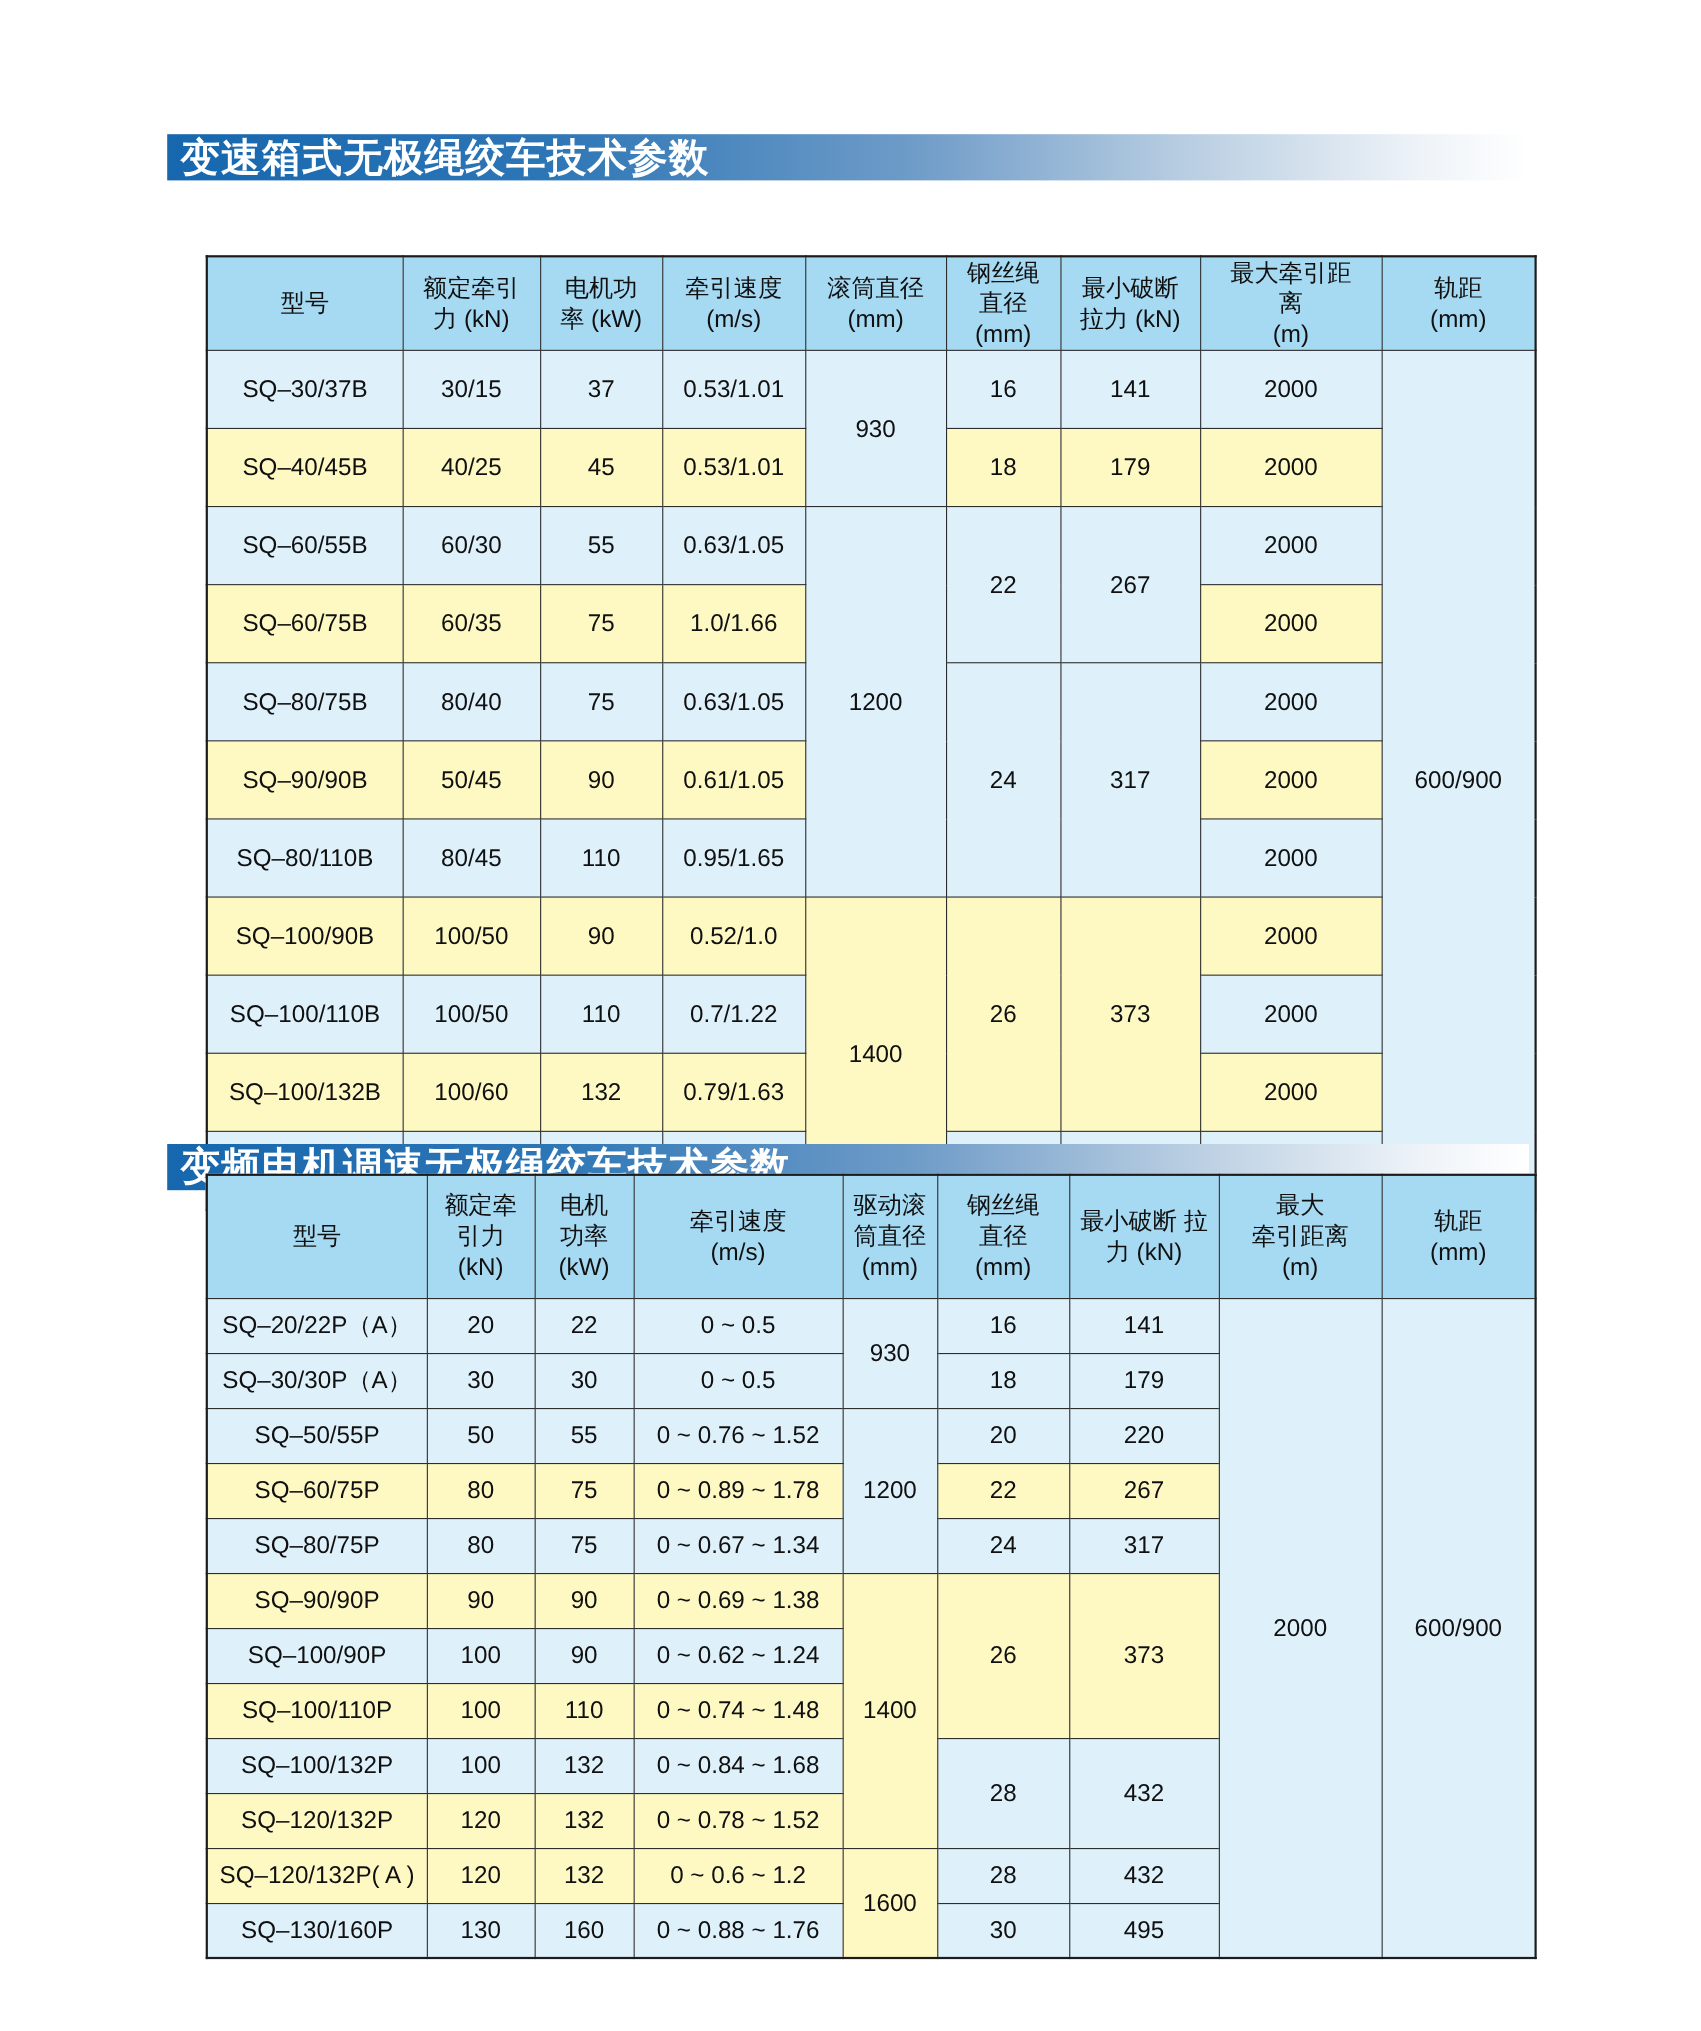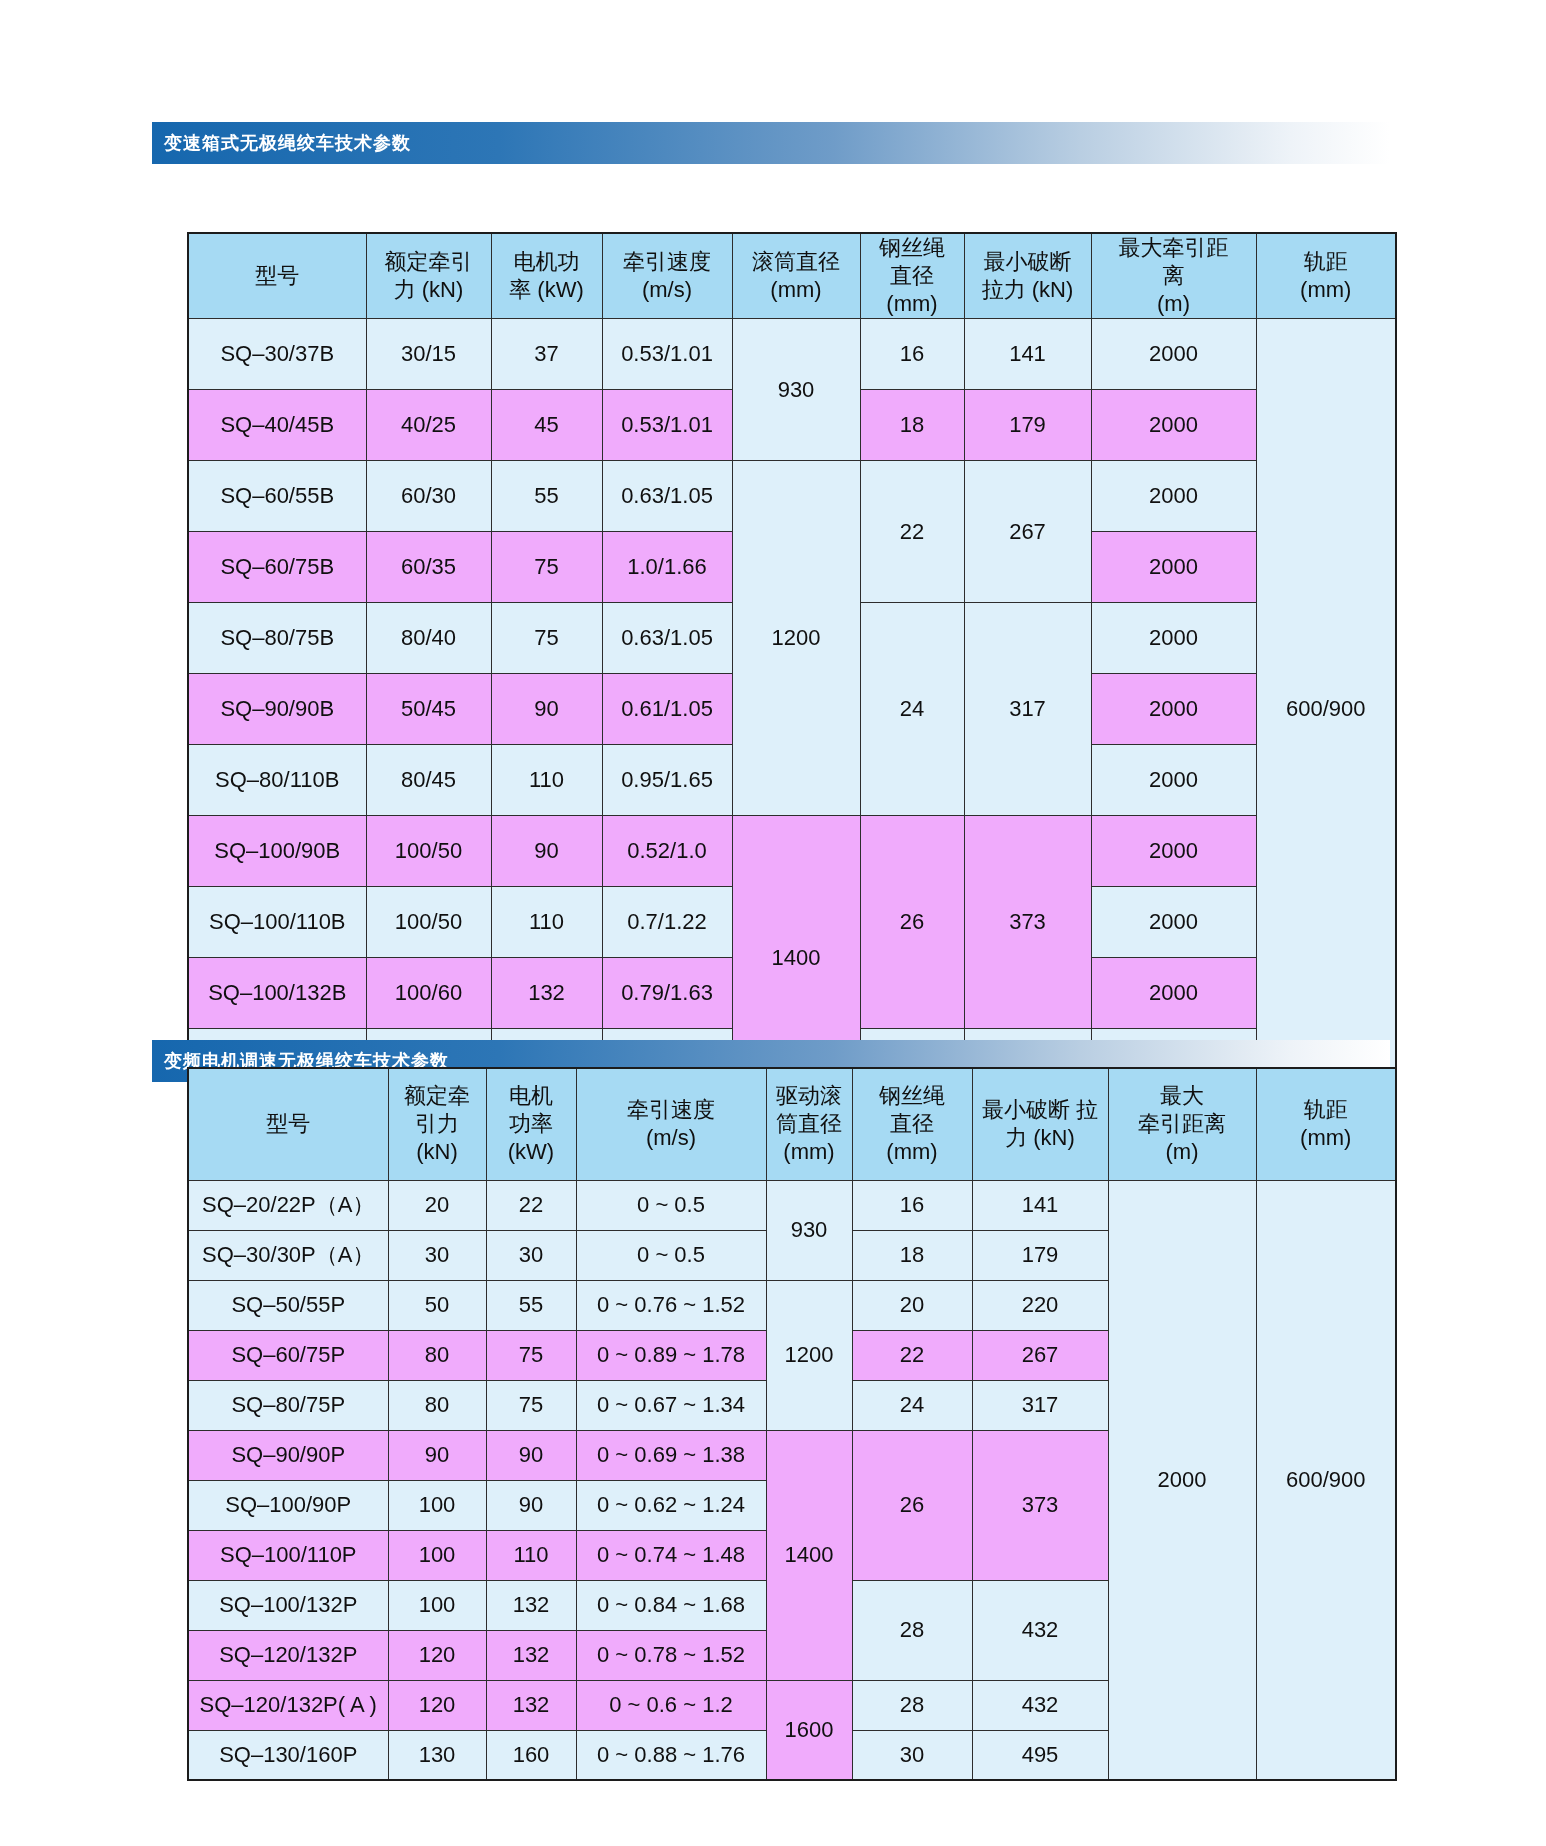--- a/index.html
+++ b/index.html
@@ -3,21 +3,21 @@
 <meta charset="utf-8">
 <style>
   html,body { margin:0; padding:0; background:#ffffff; }
   .page {
     position:relative; width:1546px; height:1846px; background:#ffffff;
     font-family:"Liberation Sans","DejaVu Sans",sans-serif; color:#101010;
   }
   .bar {
     position:absolute; left:152px; width:1238px; height:42px; box-sizing:border-box;
     background:linear-gradient(to right,#1667ae 0%,#2d76b6 28%,#6f9cc8 55%,#b9cee2 75%,#eef3f8 92%,#ffffff 100%);
-    color:#ffffff; font-size:18px; font-weight:bold; line-height:42px;
+    color:#ffffff; font-size:36px; font-weight:bold; line-height:42px;
     padding-left:12px; letter-spacing:1px;
   }
   #bar1 { top:122px; }
   #bar2 { top:1040px; }
   table.tech {
     position:absolute; left:187px; width:1208px;
     border-collapse:collapse; table-layout:fixed;
     border:2.5px solid #1c1c1c; background:#ffffff;
   }
   #t1 { top:232px; }
@@ -26,21 +26,21 @@
     border:1.5px solid #2d2d2d; text-align:center; vertical-align:middle;
     font-size:22px; font-weight:normal; color:#101010;
     white-space:pre-line; line-height:1.28; padding:0 4px; box-sizing:border-box;
   }
   #t1 thead tr { height:84px; }
   #t2 thead tr { height:112px; }
   #t1 tbody tr { height:71px; }
   #t2 tbody tr { height:50px; }
   .hdr { background:#a6daf3; }
   .c-l { background:#def0fa; }
-  .c-d { background:#f0abfc; }
+  .c-d { background:#fef9c3; }
 </style>
 </head>
 <body>
 
 <div class="page">
 
   <div class="bar" id="bar1">变速箱式无极绳绞车技术参数</div>
 
   <table class="tech" id="t1">
     <colgroup>

